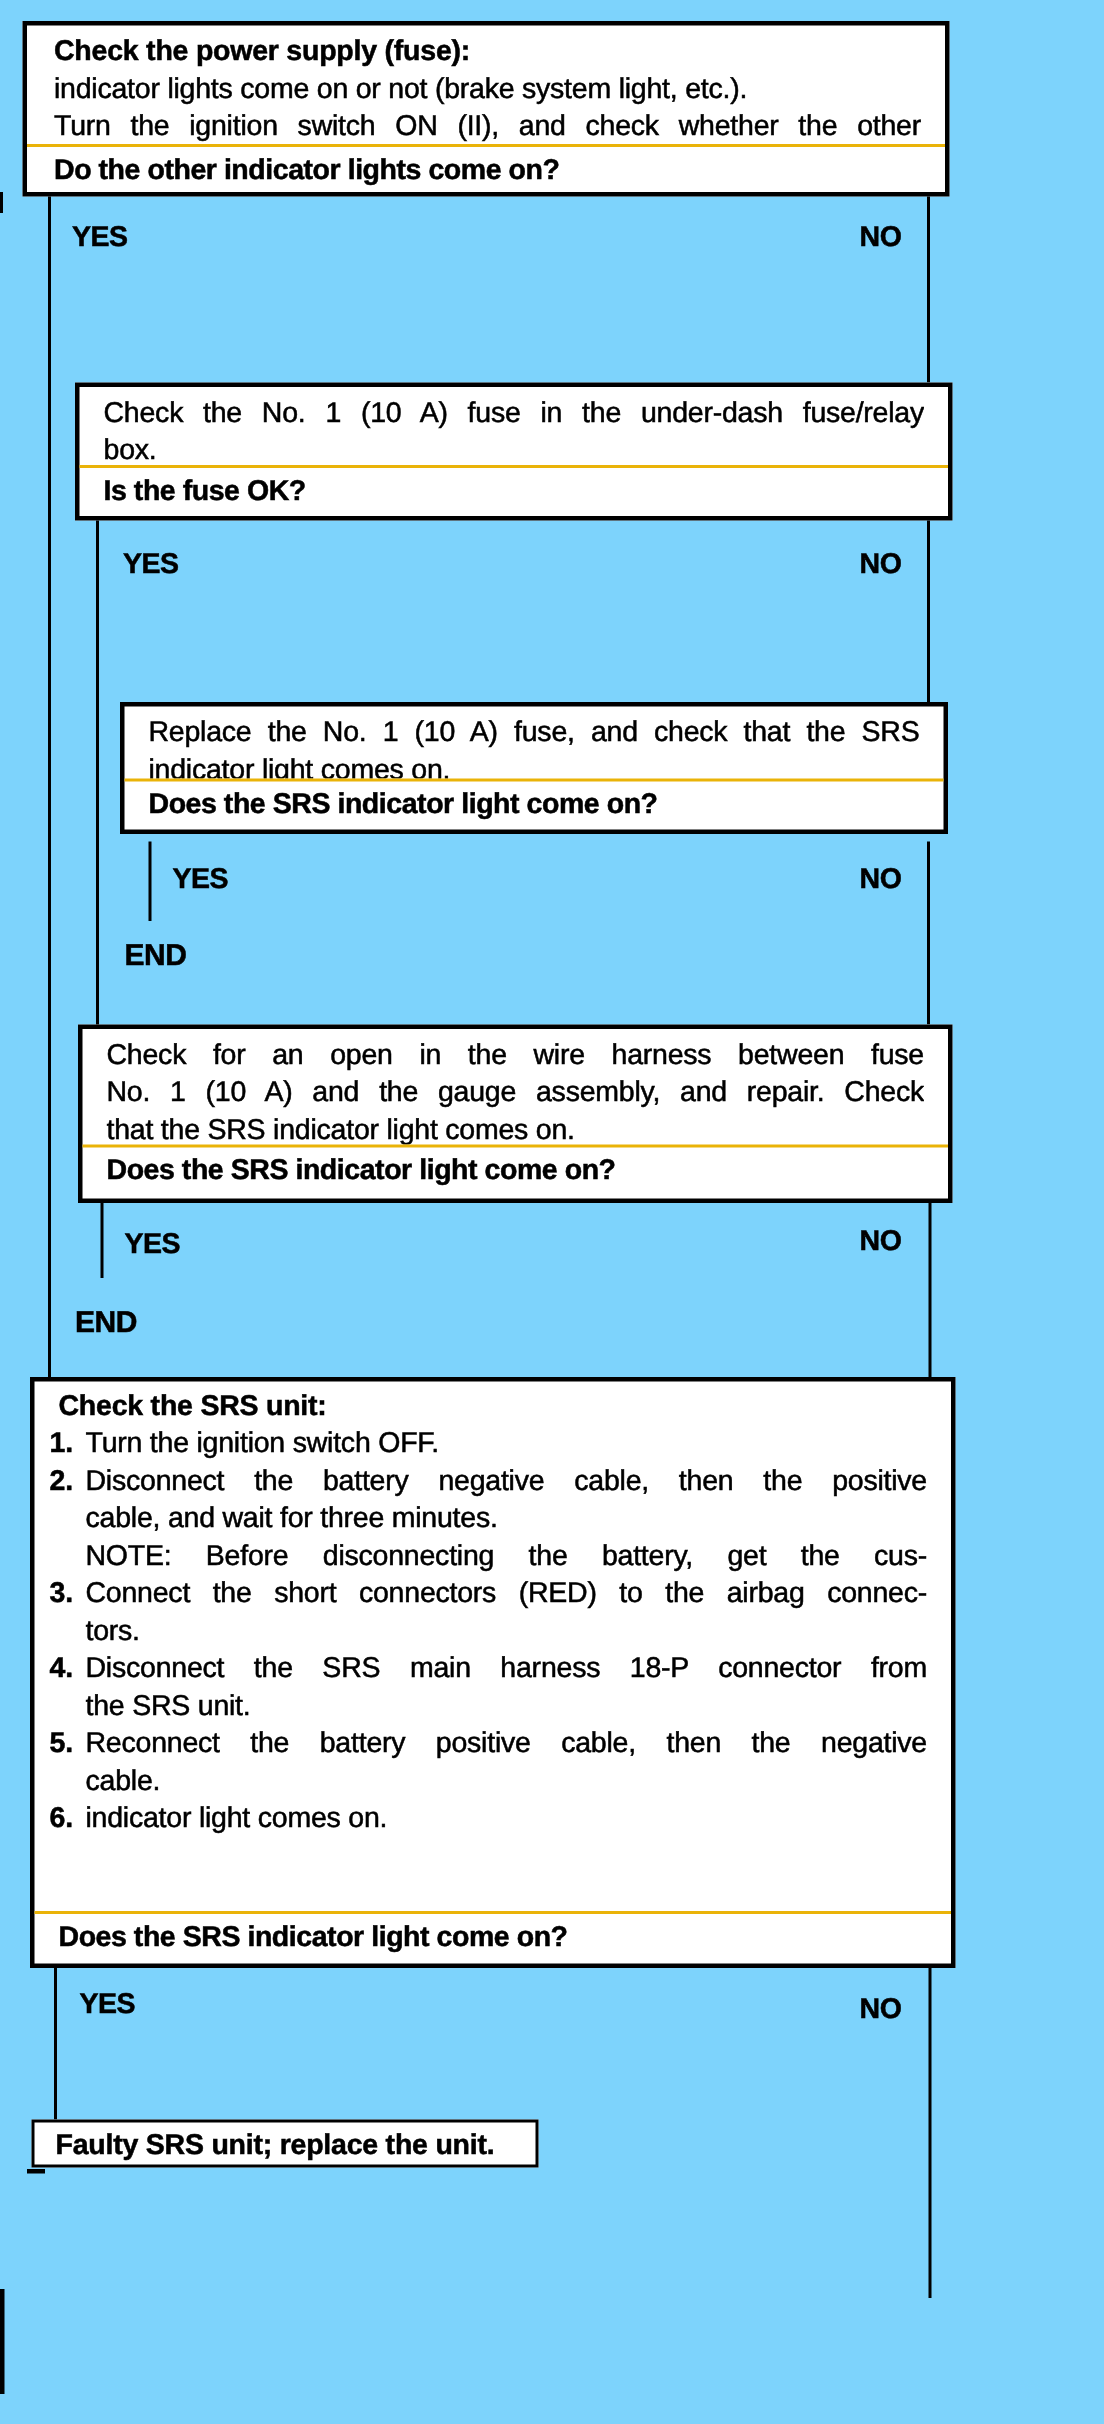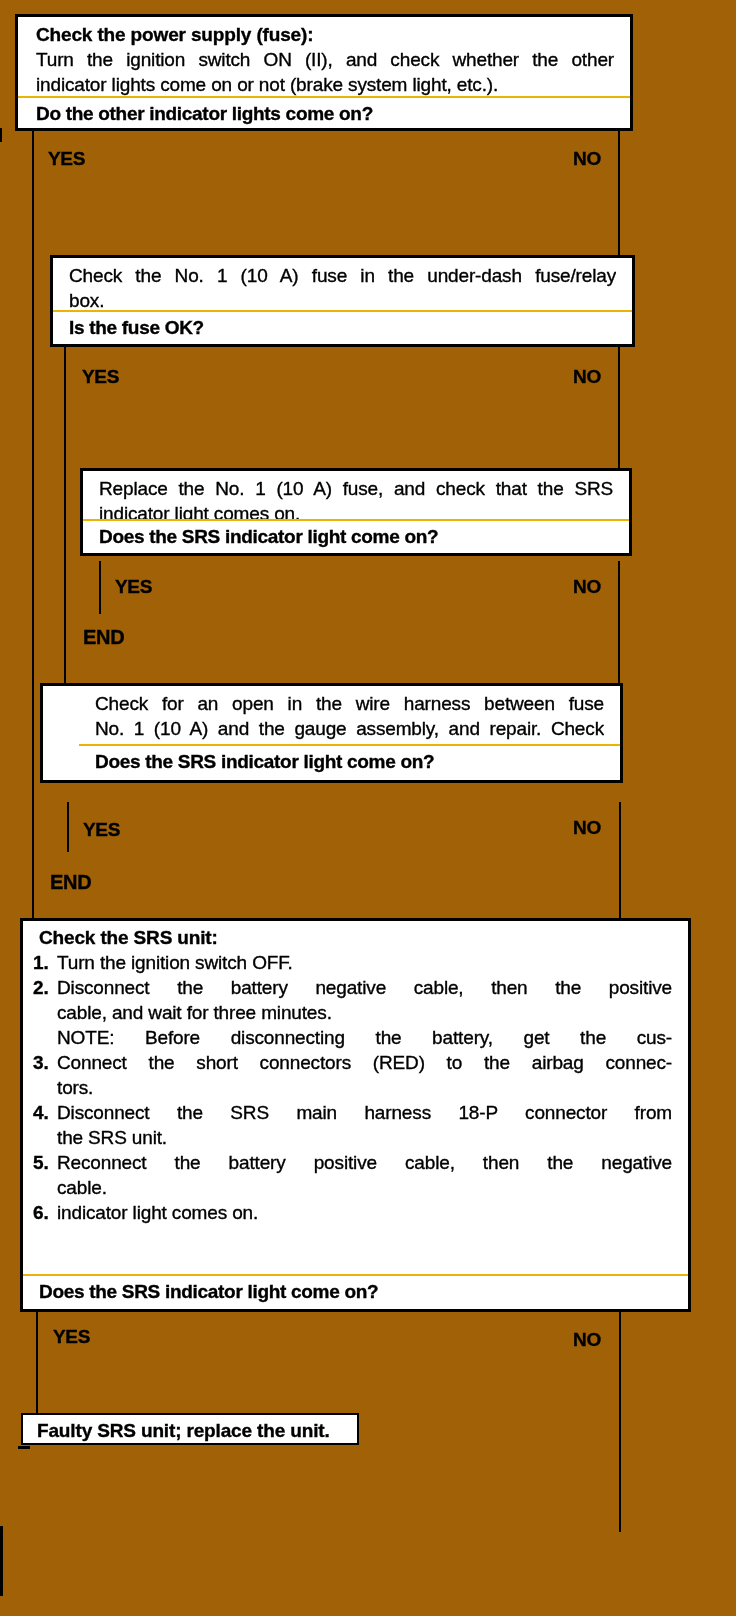--- a/index.html
+++ b/index.html
@@ -1,19 +1,19 @@
 <!DOCTYPE html>
 <html><head>
 <meta charset="utf-8">
 <style>
   html,body{margin:0;padding:0;background:#fff;}
   #canvas{
     position:relative;
     width:736px;height:1616px;
-    background:#a16207;
+    background:#7dd3fc;
     font-family:"Liberation Sans",sans-serif;
     color:#000;
     overflow:hidden;
     letter-spacing:-0.15px;
     -webkit-text-stroke:0.35px currentColor;
   }
   .box{
     position:absolute;
     border:3px solid #000;
     background:#fff;
@@ -56,22 +56,22 @@
   .artifact{position:absolute;background:#000;}
 </style>
 </head>
 <body>
 
 <div id="canvas">
 
   <div class="box" style="left:15px;top:14px;width:618px;height:117px;">
     <div class="bd" style="padding-left:18px;">
       <div class="ln b">Check the power supply (fuse):</div>
+      <div class="ln">indicator lights come on or not (brake system light, etc.).</div>
       <div class="ln j">Turn the ignition switch ON (II), and check whether the other</div>
-      <div class="ln">indicator lights come on or not (brake system light, etc.).</div>
     </div>
     <div class="qbar" style="height:32px;padding-left:18px;">Do the other indicator lights come on?</div>
   </div>
 
   <div class="vl" style="left:32px;top:131px;height:787px;"></div>
   <div class="vl" style="left:618px;top:131px;height:124px;"></div>
   <div class="lbl" style="left:48px;top:149px;">YES</div>
   <div class="lbl" style="left:573px;top:149px;">NO</div>
 
   <div class="box" style="left:50px;top:255px;width:585px;height:92px;">
@@ -94,36 +94,36 @@
     </div>
     <div class="qbar" style="height:34px;">Does the SRS indicator light come on?</div>
   </div>
 
   <div class="vl" style="left:99px;top:561px;height:53px;"></div>
   <div class="vl" style="left:618px;top:561px;height:122px;"></div>
   <div class="lbl" style="left:115px;top:577px;">YES</div>
   <div class="lbl" style="left:573px;top:577px;">NO</div>
   <div class="lbl endlbl" style="left:83px;top:627px;">END</div>
 
-  <div class="box" style="left:40px;top:683px;width:583px;height:100px;padding-left:36px;">
+  <div class="box" style="left:52px;top:683px;width:583px;height:119px;">
     <div class="bd">
       <div class="ln j">Check for an open in the wire harness between fuse</div>
       <div class="ln j">No. 1 (10 A) and the gauge assembly, and repair. Check</div>
       <div class="ln">that the SRS indicator light comes on.</div>
     </div>
     <div class="qbar" style="height:36px;">Does the SRS indicator light come on?</div>
   </div>
 
   <div class="vl" style="left:67px;top:802px;height:50px;"></div>
   <div class="vl" style="left:619px;top:802px;height:116px;"></div>
   <div class="lbl" style="left:83px;top:820px;">YES</div>
   <div class="lbl" style="left:573px;top:818px;">NO</div>
   <div class="lbl endlbl" style="left:50px;top:872px;">END</div>
 
-  <div class="box" style="left:20px;top:918px;width:671px;height:394px;">
+  <div class="box" style="left:20px;top:918px;width:617px;height:394px;">
     <div class="bd" style="padding-left:10px;padding-top:4px;">
       <div class="ln b" style="margin-left:6px;">Check the SRS unit:</div>
 
       <div class="item">
         <span class="num">1.</span>
         <div class="ln">Turn the ignition switch OFF.</div>
       </div>
 
       <div class="item">
         <span class="num">2.</span>

